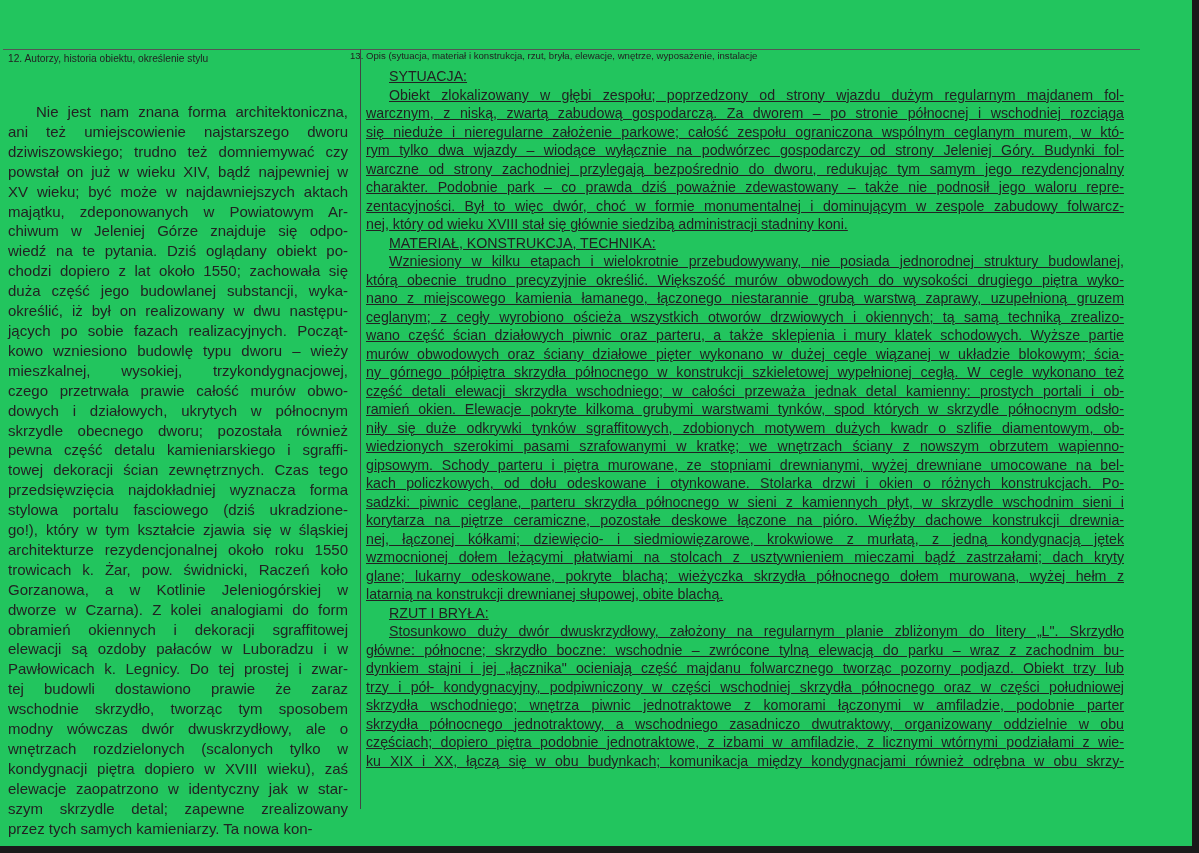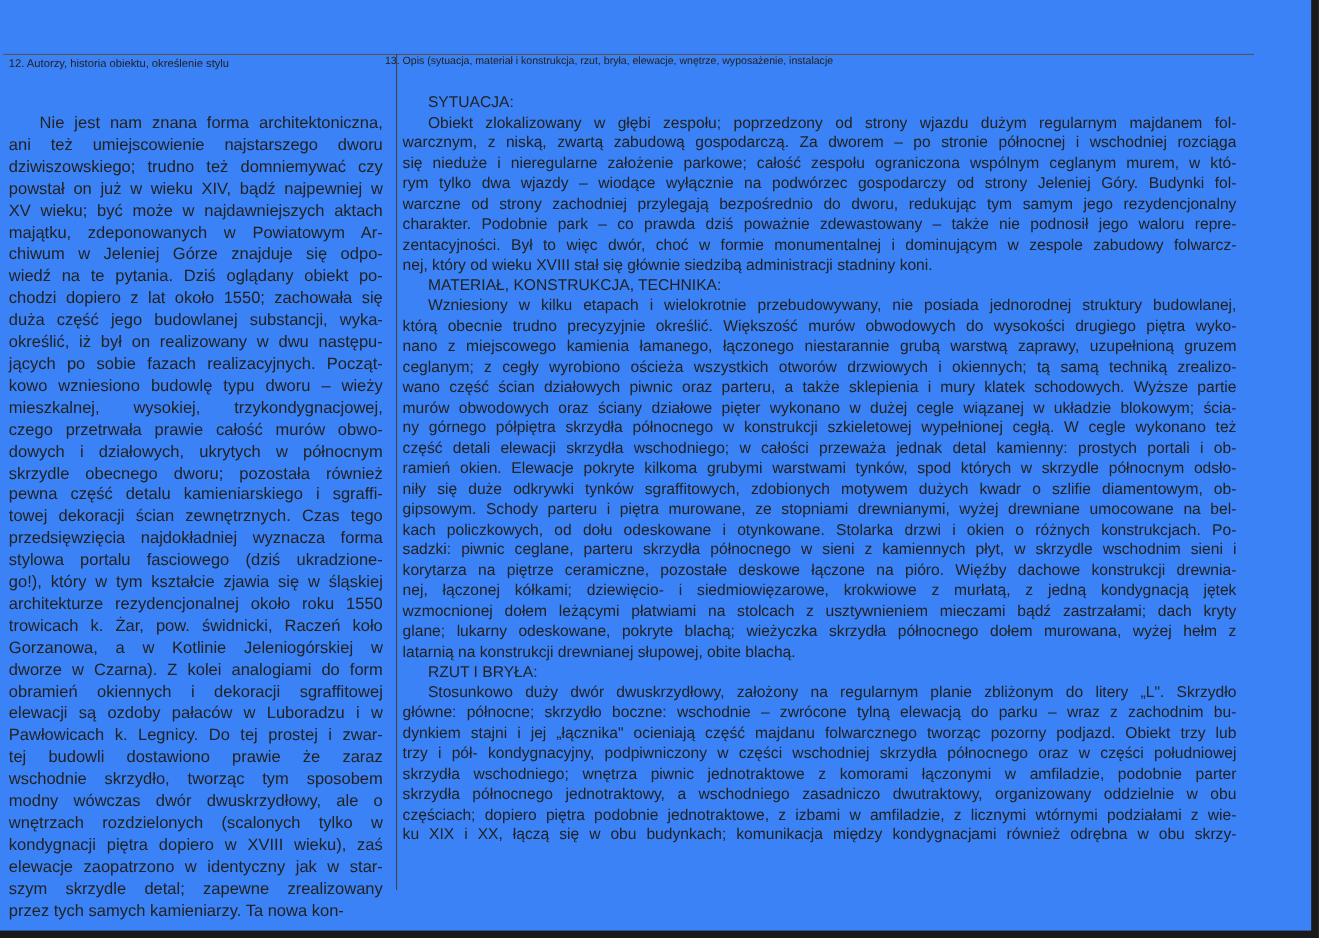--- a/index.html
+++ b/index.html
@@ -4,21 +4,21 @@
 <style>
   html, body { margin:0; padding:0; }
   body {
     width:1199px; height:853px; position:relative; overflow:hidden;
     background:#1a1a1a;
     font-family:"Liberation Sans", "DejaVu Sans", sans-serif;
     color:#222;
   }
   .page {
     position:absolute; left:0; top:0; width:1192px; height:846px;
-    background:#3b82f6;
+    background:#22c55e;
   }
   .hrule {
     position:absolute; left:3px; top:49px; width:1137px; height:1px;
     background:#555;
   }
   .vrule {
     position:absolute; left:360px; top:49px; width:1px; height:760px;
     background:#444;
   }
   .col-head {
@@ -29,22 +29,22 @@
   #h13 { left:350px; top:50px; font-size:9.6px; }
   .left-col {
     position:absolute; left:8px; top:88px; width:340px;
     font-size:15px; line-height:19.9px; text-align:justify;
     text-align-last:justify;
   }
   .left-col .ln { display:block; }
   .left-col .ln.first { text-indent:28px;margin-top:14px; }
   .left-col .ln.last { text-align-last:left; }
   .right-col {
-    position:absolute; left:366px; top:84px; width:758px;
-    font-size:14.2px; line-height:18.5px;
+    position:absolute; left:366px; top:67px; width:758px;
+    font-size:14.2px; line-height:18.5px;text-decoration:underline;
   }
   .right-col .ln { display:block; text-align:justify; text-align-last:justify; white-space:nowrap; overflow:hidden; }
   .right-col .ln.ind { padding-left:23px; }
   .right-col .ln.end { text-align-last:left; }
   .right-col .sec { display:block; padding-left:23px; text-align-last:left; }
 </style>
 </head>
 <body>
 
 <div class="page">
@@ -107,20 +107,21 @@
       <span class="ln ind">Wzniesiony w kilku etapach i wielokrotnie przebudowywany, nie posiada jednorodnej struktury budowlanej,</span>
       <span class="ln">którą obecnie trudno precyzyjnie określić. Większość murów obwodowych do wysokości drugiego piętra wyko-</span>
       <span class="ln">nano z miejscowego kamienia łamanego, łączonego niestarannie grubą warstwą zaprawy, uzupełnioną gruzem</span>
       <span class="ln">ceglanym; z cegły wyrobiono ościeża wszystkich otworów drzwiowych i okiennych; tą samą techniką zrealizo-</span>
       <span class="ln">wano część ścian działowych piwnic oraz parteru, a także sklepienia i mury klatek schodowych. Wyższe partie</span>
       <span class="ln">murów obwodowych oraz ściany działowe pięter wykonano w dużej cegle wiązanej w układzie blokowym; ścia-</span>
       <span class="ln">ny górnego półpiętra skrzydła północnego w konstrukcji szkieletowej wypełnionej cegłą. W cegle wykonano też</span>
       <span class="ln">część detali elewacji skrzydła wschodniego; w całości przeważa jednak detal kamienny: prostych portali i ob-</span>
       <span class="ln">ramień okien. Elewacje pokryte kilkoma grubymi warstwami tynków, spod których w skrzydle północnym odsło-</span>
       <span class="ln">niły się duże odkrywki tynków sgraffitowych, zdobionych motywem dużych kwadr o szlifie diamentowym, ob-</span>
+      <span class="ln">wiedzionych szerokimi pasami szrafowanymi w kratkę; we wnętrzach ściany z nowszym obrzutem wapienno-</span>
       <span class="ln">gipsowym. Schody parteru i piętra murowane, ze stopniami drewnianymi, wyżej drewniane umocowane na bel-</span>
       <span class="ln">kach policzkowych, od dołu odeskowane i otynkowane. Stolarka drzwi i okien o różnych konstrukcjach. Po-</span>
       <span class="ln">sadzki: piwnic ceglane, parteru skrzydła północnego w sieni z kamiennych płyt, w skrzydle wschodnim sieni i</span>
       <span class="ln">korytarza na piętrze ceramiczne, pozostałe deskowe łączone na pióro. Więźby dachowe konstrukcji drewnia-</span>
       <span class="ln">nej, łączonej kółkami; dziewięcio- i siedmiowięzarowe, krokwiowe z murłatą, z jedną kondygnacją jętek</span>
       <span class="ln">wzmocnionej dołem leżącymi płatwiami na stolcach z usztywnieniem mieczami bądź zastrzałami; dach kryty</span>
       <span class="ln">glane; lukarny odeskowane, pokryte blachą; wieżyczka skrzydła północnego dołem murowana, wyżej hełm z</span>
       <span class="ln end">latarnią na konstrukcji drewnianej słupowej, obite blachą.</span>
       <span class="sec">RZUT I BRYŁA:</span>
       <span class="ln ind">Stosunkowo duży dwór dwuskrzydłowy, założony na regularnym planie zbliżonym do litery „L". Skrzydło</span>

